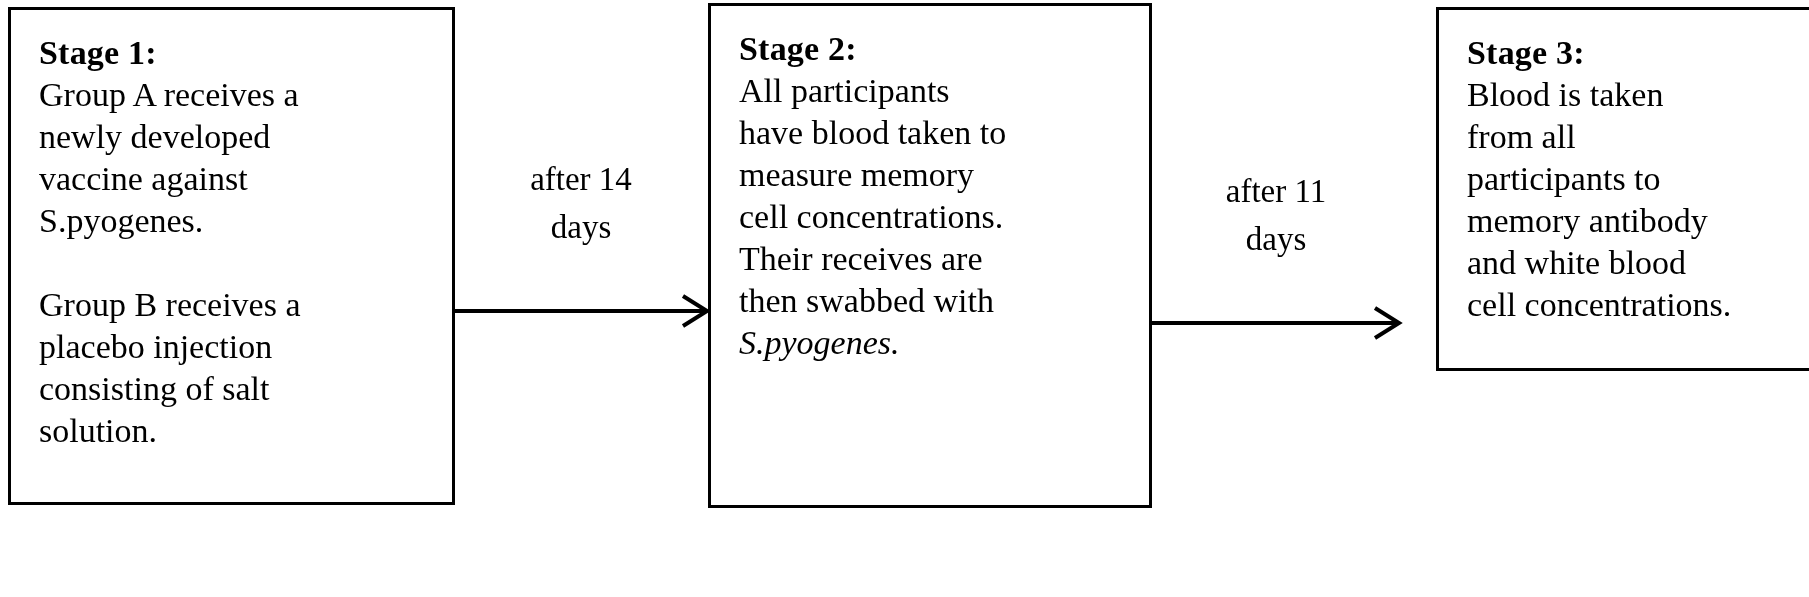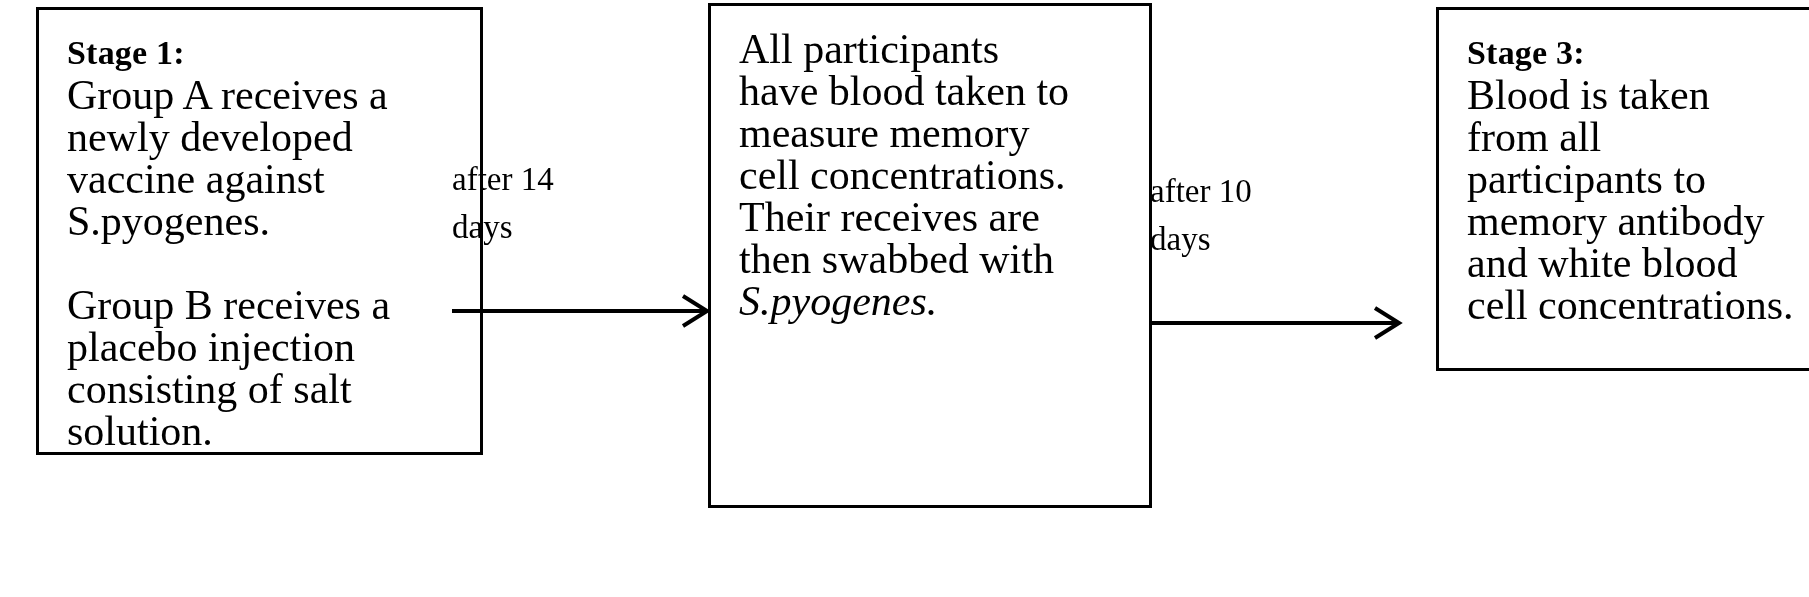--- a/index.html
+++ b/index.html
@@ -31,42 +31,42 @@
     padding: 22px 0 0 28px;
   }
   .stage-title {
     font-weight: bold;
     font-size: 34px;
     line-height: 42px;
     letter-spacing: 0.2px;
     white-space: pre;
   }
   .stage-body {
-    font-size: 42px;
+    font-size: 34px;
     line-height: 42px;
     white-space: pre-wrap;
     padding-right: 10px;
   }
   .stage-body .ital {
     font-style: italic;
   }
 
-  #box-stage-1 { left: 8px;    top: 7px;  width: 447px; height: 448px; margin-left: 28px; }
+  #box-stage-1 { left: 8px;    top: 7px;  width: 447px; height: 498px; }
   #box-stage-2 { left: 708px;  top: 3px;  width: 444px; height: 505px; }
   #box-stage-3 { left: 1436px; top: 7px;  width: 403px; height: 364px; }
 
   
   .connector {
     position: absolute;
   }
   .connector-label {
     position: absolute;
     font-size: 33px;
     line-height: 48px;
-    text-align: left;
+    text-align: center;
     white-space: pre-line;
     width: 100%;
     left: 0;
   }
   .arrow-wrap {
     position: absolute;
     left: 0;
     width: 100%;
   }
   .arrow-wrap svg {
@@ -110,32 +110,33 @@
     <div class="arrow-wrap">
       <svg viewBox="0 0 258 36" preserveAspectRatio="none" aria-hidden="true">
         <line x1="0" y1="18" x2="252" y2="18" stroke="#000000" stroke-width="4"></line>
         <polyline points="231,3 255,18 231,33" fill="none" stroke="#000000" stroke-width="4"></polyline>
       </svg>
     </div>
   </div>
 
   <div class="stage-box" id="box-stage-2">
     <div class="stage-inner">
+      <div class="stage-title">Stage 2:</div>
       <div class="stage-body"><span>All participants
 have blood taken to
 measure memory
 cell concentrations.
 Their receives are
 then swabbed with
 </span><span class="ital">S.pyogenes.</span></div>
     </div>
   </div>
 
   <div class="connector" id="connector-2">
-    <div class="connector-label">after 10
+    <div class="connector-label">after 11
 days</div>
     <div class="arrow-wrap">
       <svg viewBox="0 0 252 36" preserveAspectRatio="none" aria-hidden="true">
         <line x1="0" y1="18" x2="246" y2="18" stroke="#000000" stroke-width="4"></line>
         <polyline points="225,3 249,18 225,33" fill="none" stroke="#000000" stroke-width="4"></polyline>
       </svg>
     </div>
   </div>
 
   <div class="stage-box" id="box-stage-3">

